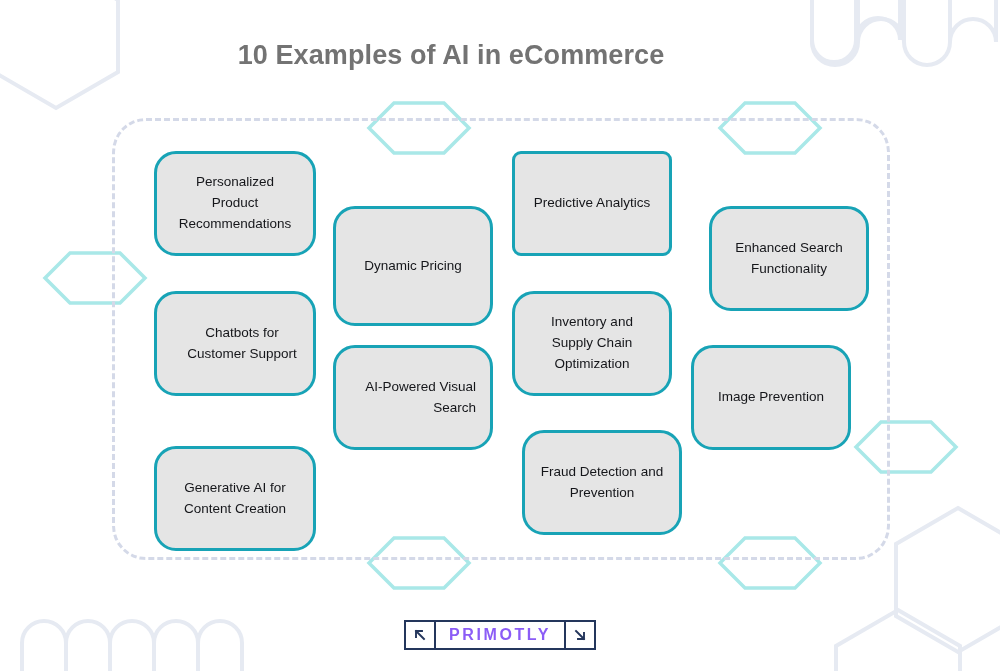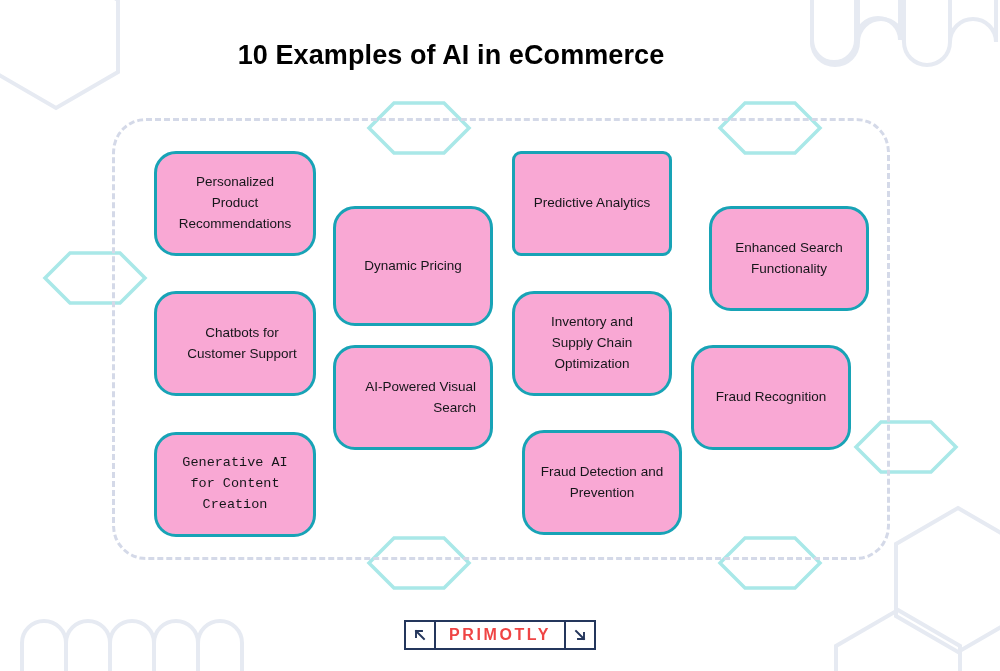--- a/index.html
+++ b/index.html
@@ -28,36 +28,36 @@
 
   
   #title {
     position: absolute;
     left: 0; top: 40px;
     width: 902px;
     text-align: center;
     font-size: 27px;
     font-weight: bold;
     letter-spacing: 0.1px;
-    color: #000000;
+    color: #737373;
   }
 
   
   #dashed-frame {
     position: absolute;
     left: 112px; top: 118px;
     width: 778px; height: 442px;
     border: 3px dashed #d4d9e8;
     border-radius: 34px;
   }
 
   
   .card {
     position: absolute;
-    background: #f9a8d4;
+    background: #e5e5e5;
     border: 3px solid #18a3b6;
     border-radius: 22px;
     display: flex;
     align-items: center;
     justify-content: center;
     text-align: center;
     color: #15161a;
     font-size: 13.5px;
     line-height: 1.55;
     padding: 6px 14px;
@@ -83,21 +83,21 @@
     border-right: 2px solid #24365c;
   }
   .logo-box.right { border-right: none; border-left: 2px solid #24365c; }
   #logo-word {
     display: flex;
     align-items: center;
     padding: 0 13px;
     font-size: 16px;
     font-weight: bold;
     letter-spacing: 2.6px;
-    color: #ef4444;
+    color: #8b5cf6;
   }
 </style>
 </head>
 <body>
 
 <div id="stage">
 
   <svg id="decor" viewBox="0 0 1000 671" width="1000" height="671" xmlns="http://www.w3.org/2000/svg">
 
     <g>
@@ -140,21 +140,21 @@
 
   <div id="title">10 Examples of AI in eCommerce</div>
 
   <div id="cards-layer">
       <div class="card" style="left: 154px; top: 151px; width: 162px; height: 105px;">
         <span>Personalized Product Recommendations</span>
       </div>
       <div class="card" style="left: 154px; top: 291px; width: 162px; height: 105px; padding-left: 28px;">
         <span>Chatbots for Customer Support</span>
       </div>
-      <div class="card" style="left: 154px; top: 432px; width: 162px; height: 105px; font-family: Liberation Mono, monospace;">
+      <div class="card" style="left: 154px; top: 446px; width: 162px; height: 105px;">
         <span>Generative AI for Content Creation</span>
       </div>
       <div class="card" style="left: 333px; top: 206px; width: 160px; height: 120px;">
         <span>Dynamic Pricing</span>
       </div>
       <div class="card" style="left: 333px; top: 345px; width: 160px; height: 105px; text-align: right;">
         <span>AI-Powered Visual Search</span>
       </div>
       <div class="card" style="left: 512px; top: 151px; width: 160px; height: 105px; border-radius: 9px;">
         <span>Predictive Analytics</span>
@@ -162,21 +162,21 @@
       <div class="card" style="left: 512px; top: 291px; width: 160px; height: 105px; text-align: center;">
         <span>Inventory and Supply Chain Optimization</span>
       </div>
       <div class="card" style="left: 522px; top: 430px; width: 160px; height: 105px;">
         <span>Fraud Detection and Prevention</span>
       </div>
       <div class="card" style="left: 691px; top: 206px; width: 160px; height: 105px; margin-left: 18px;">
         <span>Enhanced Search Functionality</span>
       </div>
       <div class="card" style="left: 691px; top: 345px; width: 160px; height: 105px;">
-        <span>Fraud Recognition</span>
+        <span>Image Prevention</span>
       </div>
     </div>
 
   <div id="logo">
     <div class="logo-box">
       <svg width="14" height="14" viewBox="0 0 14 14">
         <path d="M3,3 L11,11 M3,3 L3,9 M3,3 L9,3" stroke="#24365c" stroke-width="1.9" fill="none" stroke-linecap="square"></path>
       </svg>
     </div>
     <div id="logo-word">PRIMOTLY</div>

